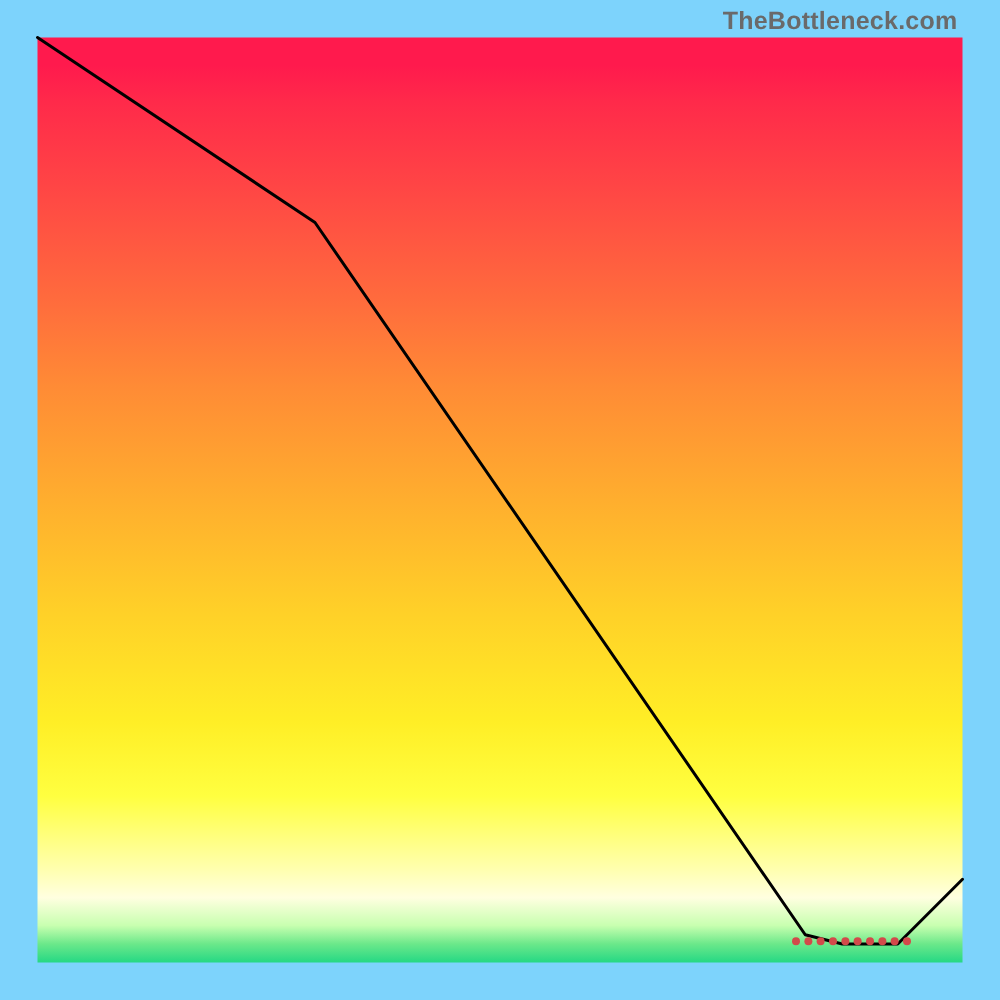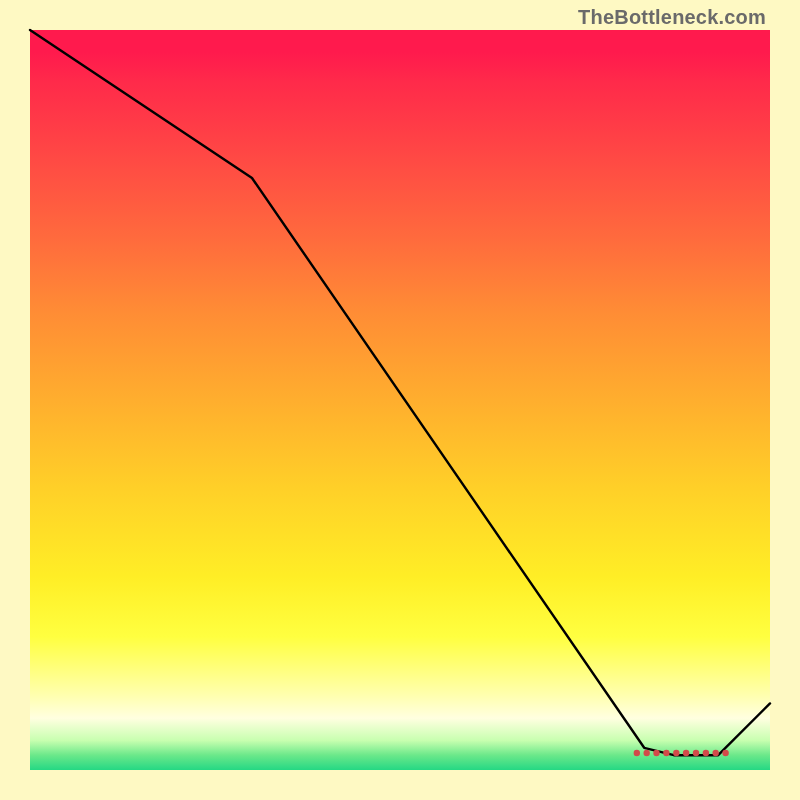--- a/index.html
+++ b/index.html
@@ -1,21 +1,21 @@
 <!DOCTYPE html>
 <html><head>
 <meta charset="utf-8">
 <style>
   * { margin: 0; padding: 0; box-sizing: border-box; }
   html, body { width: 800px; height: 800px; background: #000; overflow: hidden; }
   .frame {
     position: relative;
     width: 800px;
     height: 800px;
-    background: #fef9c3;
+    background: #7dd3fc;
   }
   .plot {
     position: absolute;
     left: 30px;
     top: 30px;
     width: 740px;
     height: 740px;
     background: linear-gradient(to bottom,
       #ff1a4d 0%,
       #ff1a4d 3%,

